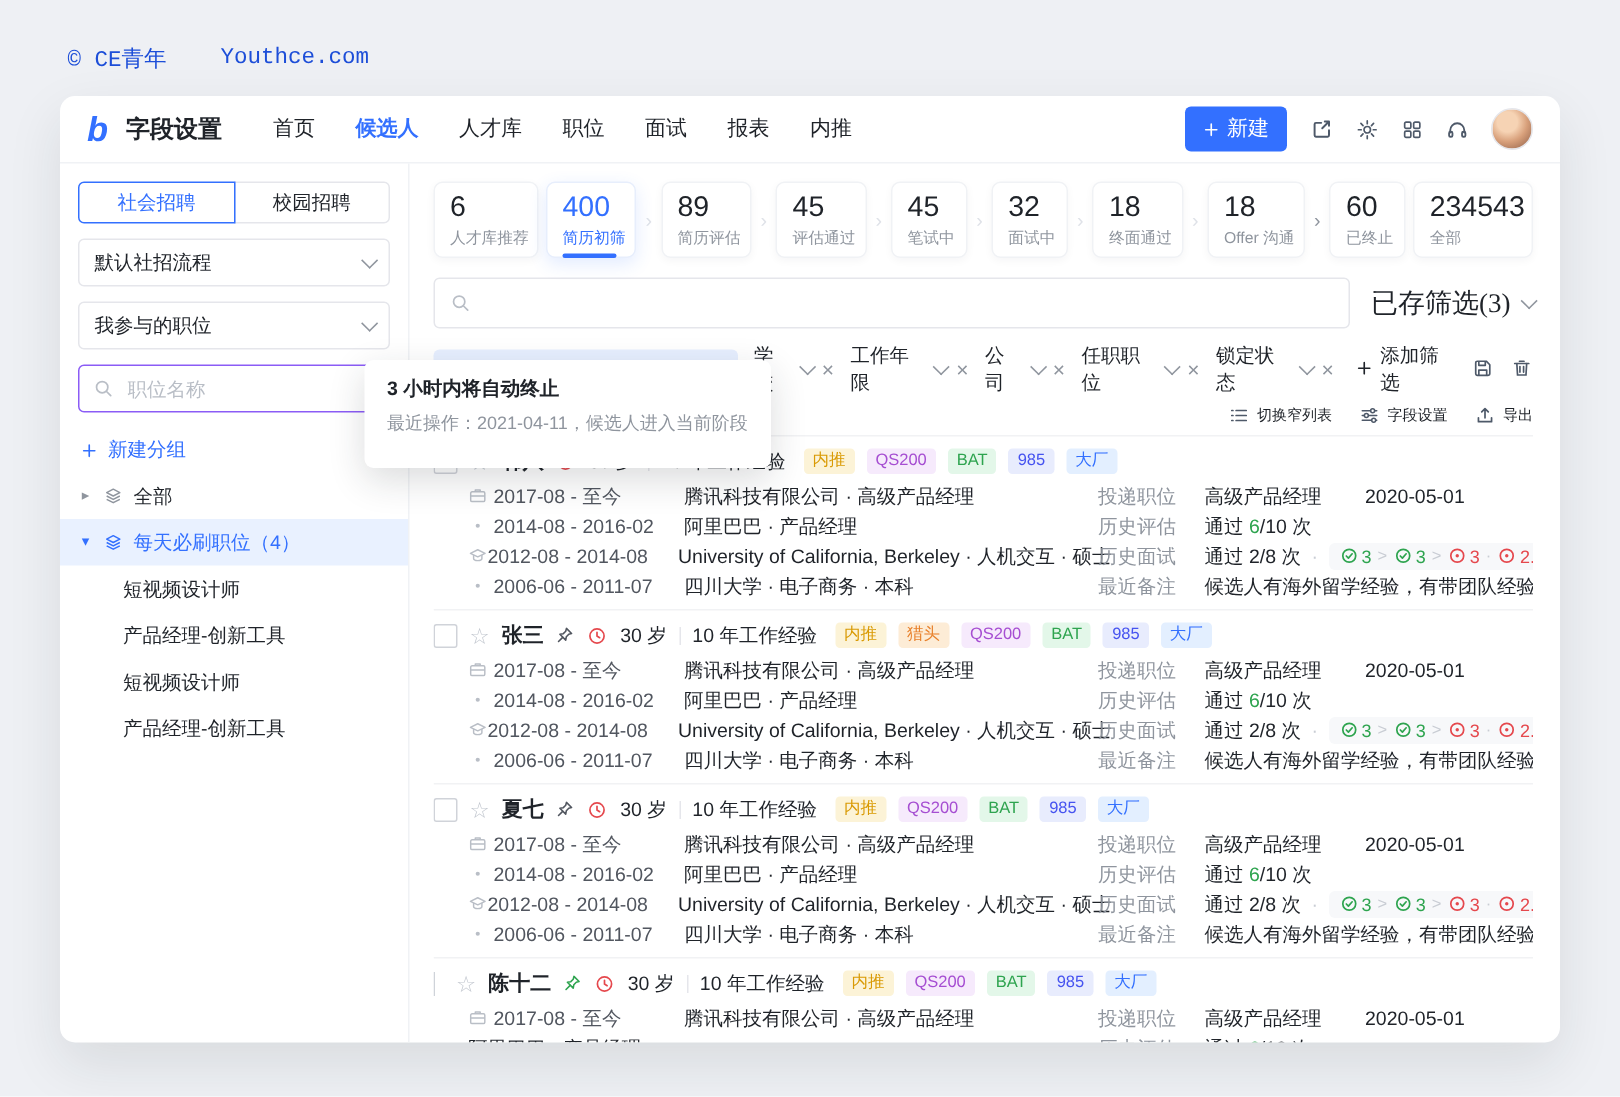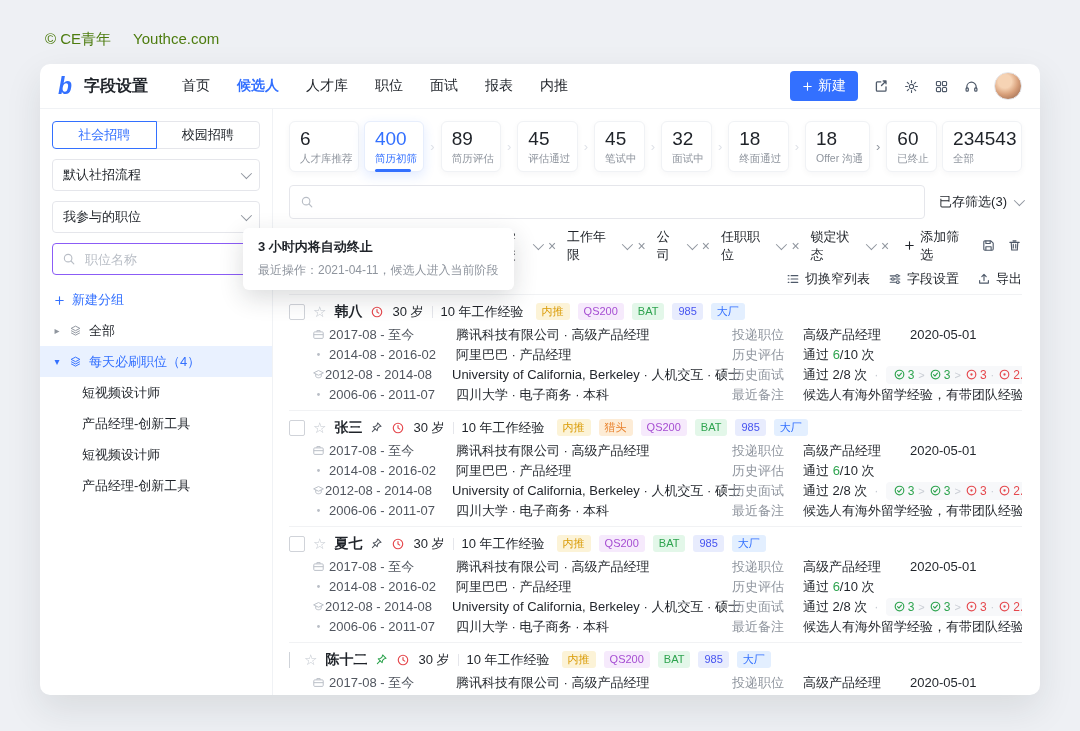--- a/index.html
+++ b/index.html
@@ -2,21 +2,21 @@
 <html><head>
 <meta charset="utf-8">
 <style>
   html,body{margin:0;padding:0;}
   body{
     width:1080px;height:731px;position:relative;overflow:hidden;
     background:#eef0f4;
     font-family:"Liberation Sans","DejaVu Sans",sans-serif;
     color:#1f2329;-webkit-font-smoothing:antialiased;
   }
-  .watermark{position:absolute;top:30px;left:45px;font-size:15px;color:#4d7c0f;display:flex;gap:22px;}
+  .watermark{position:absolute;top:30px;left:45px;font-size:15px;color:#1d4ed8;display:flex;gap:36px;font-family:Liberation Mono, monospace;}
   .app{
     position:absolute;left:40px;right:40px;top:64px;bottom:36px;background:#fff;
     border-radius:10px;box-shadow:0 14px 36px rgba(31,35,41,.10);overflow:hidden;
     display:flex;flex-direction:column;
   }
   
   .hdr{height:44px;flex:none;display:flex;align-items:center;padding:0 18px;border-bottom:1px solid #f0f2f5;}
   .logo{color:#3370ff;font-size:23px;font-weight:800;font-style:italic;margin-right:12px;line-height:1;}
   .app-title{font-size:16px;font-weight:bold;margin-right:34px;}
   .nav{display:flex;gap:27px;font-size:14px;}
@@ -62,33 +62,33 @@
   .stat-l{font-size:10.5px;color:#8f959e;margin-top:2px;white-space:nowrap;}
   .stat.active{box-shadow:0 4px 12px rgba(51,112,255,.14);border-color:#e7eefc;}
   .stat.active .stat-v,.stat.active .stat-l{color:#3370ff;}
   .stat.active::after{content:"";position:absolute;left:10px;bottom:-1px;width:36px;height:3px;border-radius:2px;background:#3370ff;}
   .stat-sep{align-self:center;font-size:13px;flex:none;padding:0 1px;}
   .stat-sep.light{color:#dfe2e8;}
   .stat-sep.dark{color:#8f959e;}
   .srow{display:flex;align-items:center;margin-bottom:9px;}
   .sinput{flex:1;height:32px;border:1px solid #e5e6eb;border-radius:4px;display:flex;align-items:center;
     gap:8px;padding:0 10px;color:#b9bec6;font-size:13px;}
-  .saved{margin-left:14px;display:flex;align-items:center;gap:7px;font-size:13px;cursor:pointer;}
+  .saved{margin-left:14px;display:flex;align-items:center;gap:7px;font-size:18px;cursor:pointer;font-family:Liberation Serif, serif;}
   .frow{display:flex;align-items:center;gap:11px;margin-bottom:6px;position:relative;font-size:13px;}
   .chip-blue{background:#e7efff;color:#3370ff;font-size:12px;height:26px;line-height:26px;border-radius:4px;
     padding:0 10px;max-width:186px;white-space:nowrap;overflow:hidden;flex:none;}
   .fchip{display:inline-flex;align-items:center;gap:6px;cursor:pointer;}
   .fchip .fx{color:#8f959e;font-size:14px;margin-left:1px;}
   .add-filter{display:flex;align-items:center;gap:5px;margin-left:4px;cursor:pointer;}
   .icon-btn{color:#4e5969;cursor:pointer;}
-  .tooltip{position:absolute;left:-46px;top:0;z-index:10;background:#fff;border-radius:6px;
-    box-shadow:0 8px 24px rgba(31,35,41,.16);padding:10px 15px 11px;white-space:nowrap;}
+  .tooltip{position:absolute;left:-46px;top:12px;z-index:10;background:#fff;border-radius:6px;
+    box-shadow:0 8px 24px rgba(31,35,41,.16);padding:10px 15px 21px;white-space:nowrap;}
   .tt-title{font-size:13px;font-weight:bold;color:#1f2329;}
   .tt-sub{font-size:12px;color:#8f959e;margin-top:6px;}
-  .trow{display:flex;justify-content:flex-end;align-items:center;gap:18px;font-size:13px;margin:0 0 6px;}
+  .trow{display:flex;justify-content:flex-end;align-items:center;gap:18px;font-size:10px;margin:0 0 6px;}
   .tool{display:flex;align-items:center;gap:5px;cursor:pointer;}
   .tool .svg-ic{color:#4e5969;}
   
   .list{flex:1;min-height:0;overflow:hidden;}
   .crow{border-top:1px solid #f1f2f4;padding:6px 0 5px;}
   .crow-head{height:22px;display:flex;align-items:center;gap:8px;margin-bottom:2px;}
   .cb{width:14px;height:14px;border:1px solid #d0d3d9;border-radius:2px;flex:none;cursor:pointer;}
   .vbar{width:1px;height:16px;background:#cfd3d9;flex:none;margin-right:6px;}
   .star{color:#c2c7cf;font-size:15px;cursor:pointer;}
   .cname{font-size:14px;font-weight:bold;cursor:pointer;}

